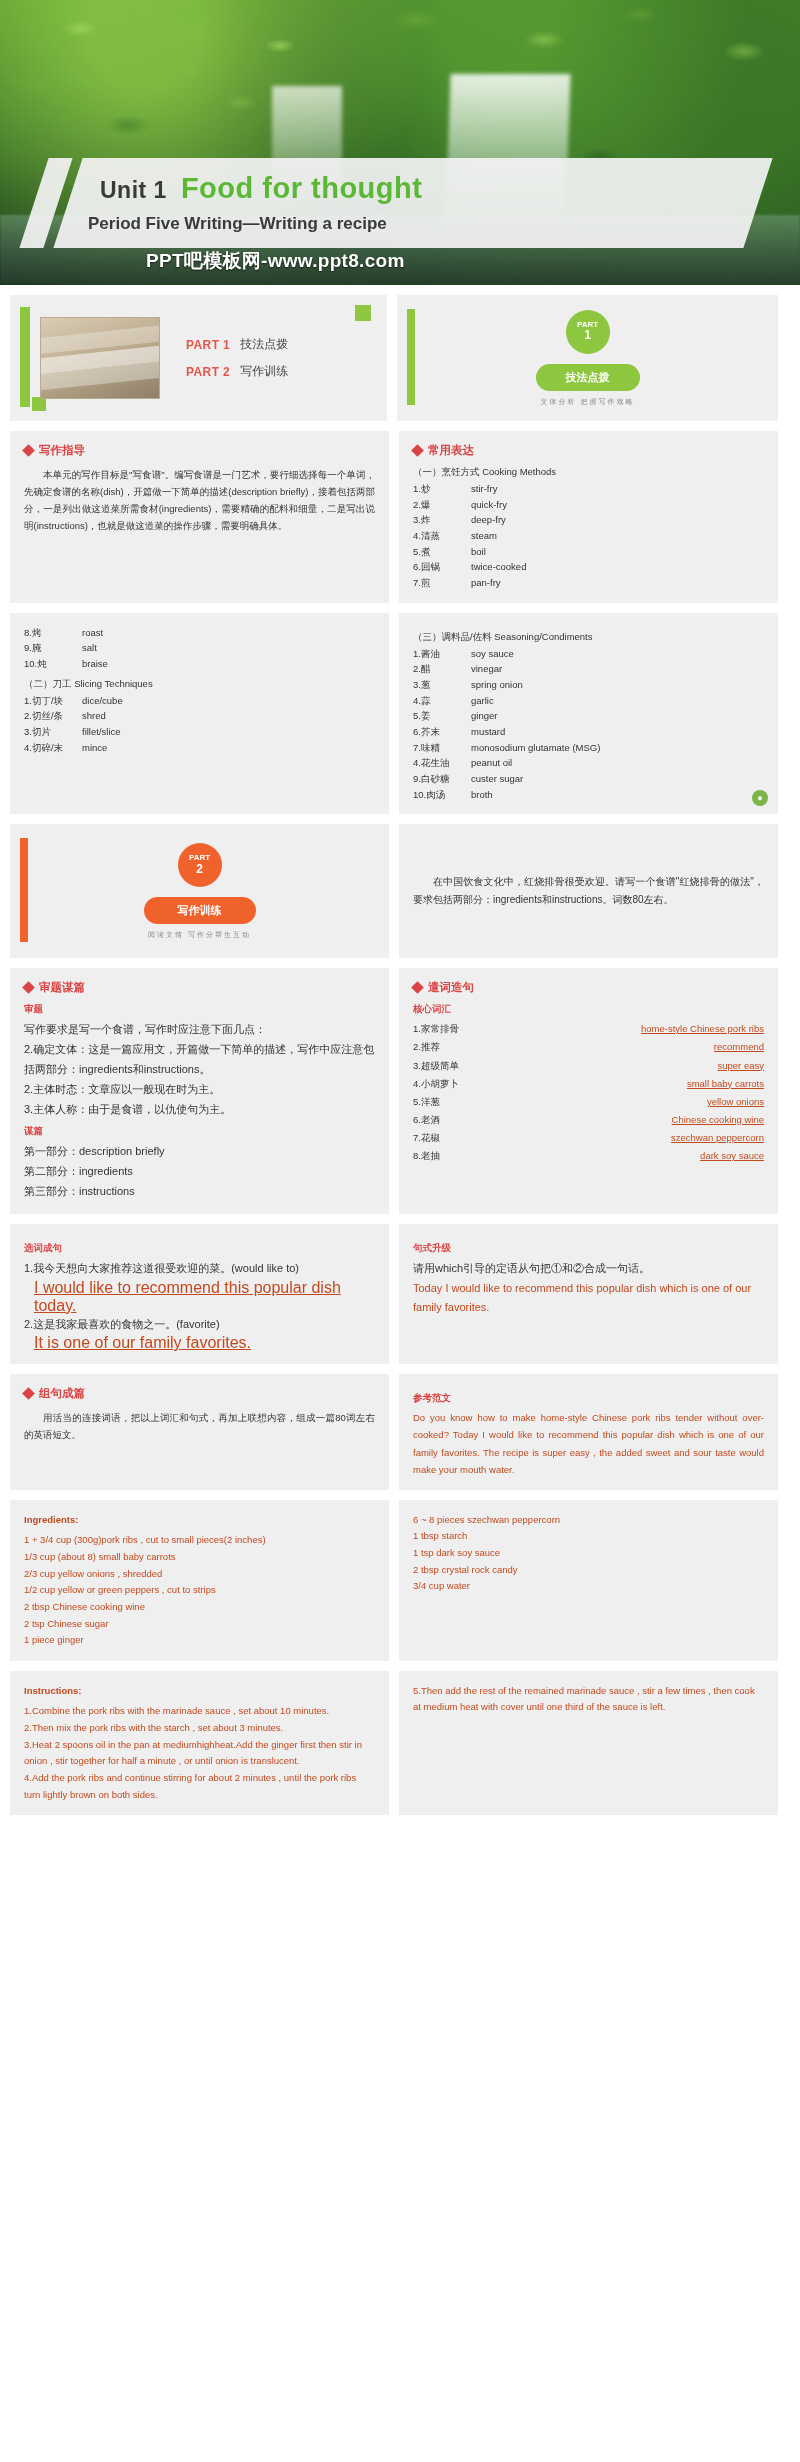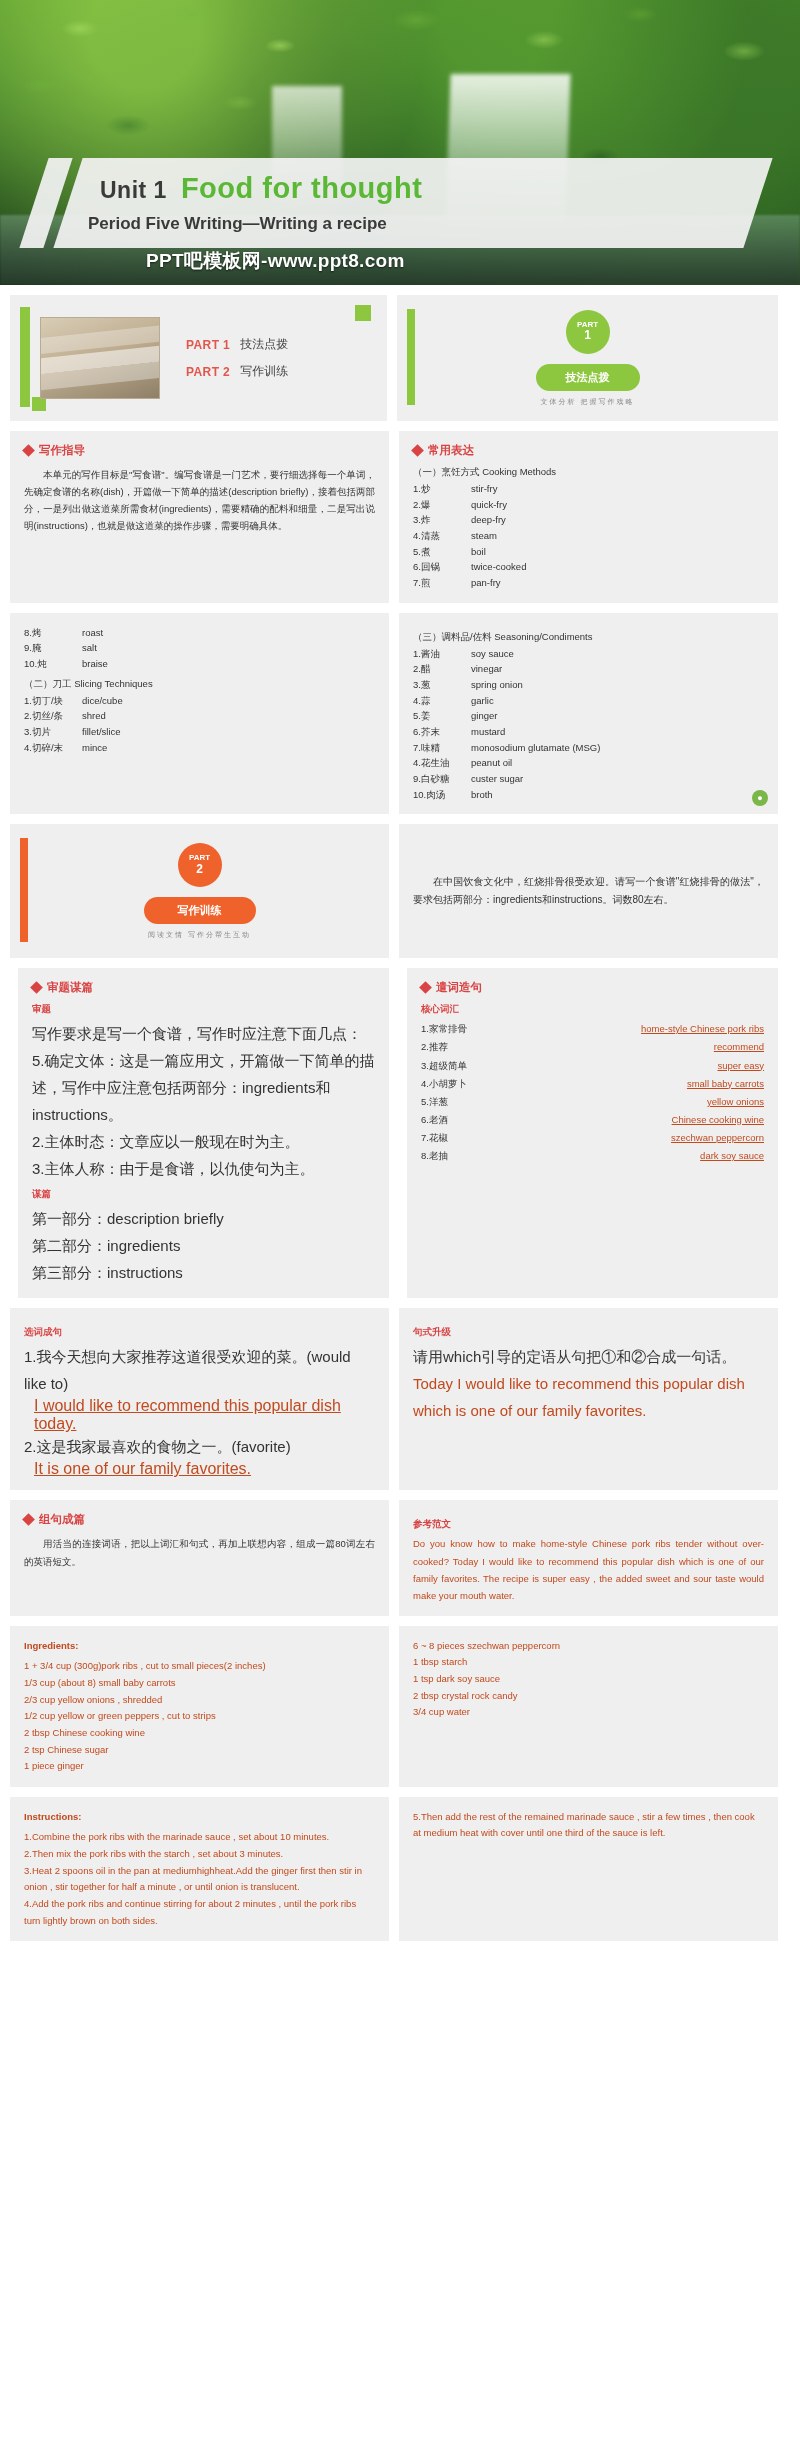--- a/index.html
+++ b/index.html
@@ -184,21 +184,21 @@
   .dia { width: 9px; height: 9px; background: #d94343; transform: rotate(45deg); display: inline-block; }
 
   .body-text { font-size: 9.5px; line-height: 1.8; color: #333; text-align: justify; text-indent: 2em; }
 
   .list { font-size: 9.5px; line-height: 1.65; color: #333; }
   .list .row { display: flex; gap: 4px; }
   .list .row .k { width: 54px; }
   .sec-title { font-size: 9.5px; color: #333; margin: 6px 0 2px; }
 
   .panel-tall { min-height: 150px; }
-  .panel-xtall { min-height: 170px; margin-left: 8px; }
+  .panel-xtall { min-height: 170px; }
 
   .mini-badge {
     position: absolute; right: 10px; bottom: 8px;
     width: 16px; height: 16px; border-radius: 50%;
     background: #7ab648; color: #fff;
     font-size: 9px; display: flex; align-items: center; justify-content: center;
   }
 
   
   .s4l { height: 134px; display: flex; flex-direction: column; align-items: center; justify-content: center; position: relative; }
@@ -220,21 +220,21 @@
 
   
   .kv-col { font-size: 9.5px; line-height: 1.9; }
   .kv-row { display: flex; gap: 24px; justify-content: space-between; }
   .kv-row .idx { width: 66px; color: #333; }
   .kv-row .val { color: #c24a1e; text-decoration: underline; }
 
   .label-sub { font-size: 9.5px; font-weight: bold; color: #d94343; margin: 6px 0 4px; }
 
   .u-red { color: #c24a1e; text-decoration: underline; display: block; margin-left: 10px; }
-  .sent { font-size: 15px; line-height: 1.8; color: #333; }
+  .sent { font-size: 11px; line-height: 1.8; color: #333; }
 
   .ref-text { font-size: 9.5px; line-height: 1.8; color: #c24a1e; text-align: justify; }
 
   .recipe { font-size: 9.5px; line-height: 1.75; color: #c24a1e; }
   .recipe .hd { color: #c24a1e; font-weight: bold; margin-bottom: 4px; }
   .recipe .line { display: block; }
 
   .foot-space { height: 16px; }
 </style>
 </head>
@@ -436,21 +436,21 @@
   </div>
 
   <div class="band">
     <div class="panel panel-xtall">
       <div class="h-diamond">
         <span class="dia"></span>
         <span>审题谋篇</span>
       </div>
       <div class="label-sub">审题</div>
       <div class="sent">写作要求是写一个食谱，写作时应注意下面几点：</div>
-      <div class="sent">5.确定文体：这是一篇应用文，开篇做一下简单的描述，写作中应注意包括两部分：ingredients和instructions。</div>
+      <div class="sent">2.确定文体：这是一篇应用文，开篇做一下简单的描述，写作中应注意包括两部分：ingredients和instructions。</div>
       <div class="sent">2.主体时态：文章应以一般现在时为主。</div>
       <div class="sent">3.主体人称：由于是食谱，以仇使句为主。</div>
       <div class="label-sub">谋篇</div>
       <div class="sent">第一部分：description briefly</div>
       <div class="sent">第二部分：ingredients</div>
       <div class="sent">第三部分：instructions</div>
     </div>
 
     <div class="panel panel-xtall">
       <div class="h-diamond">

